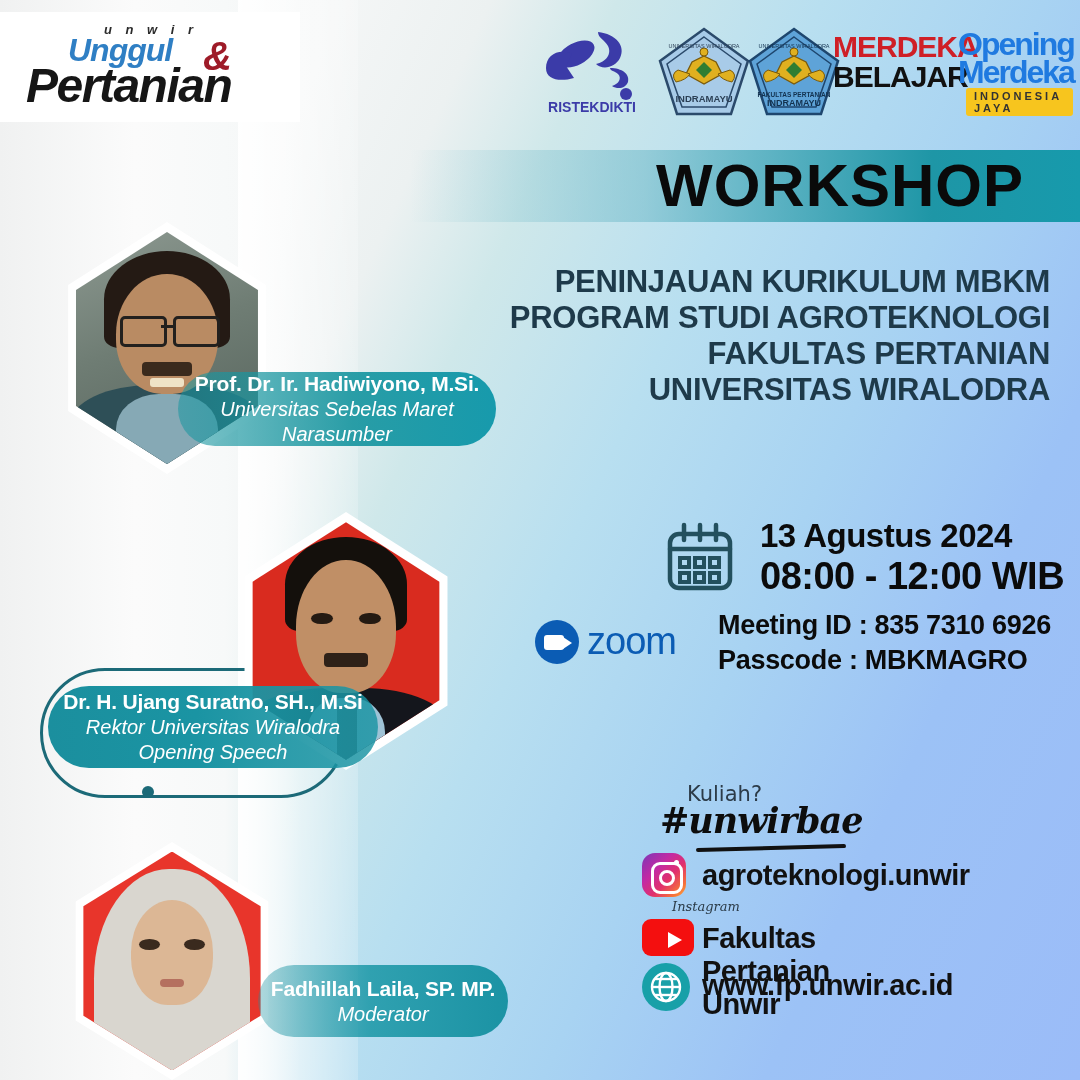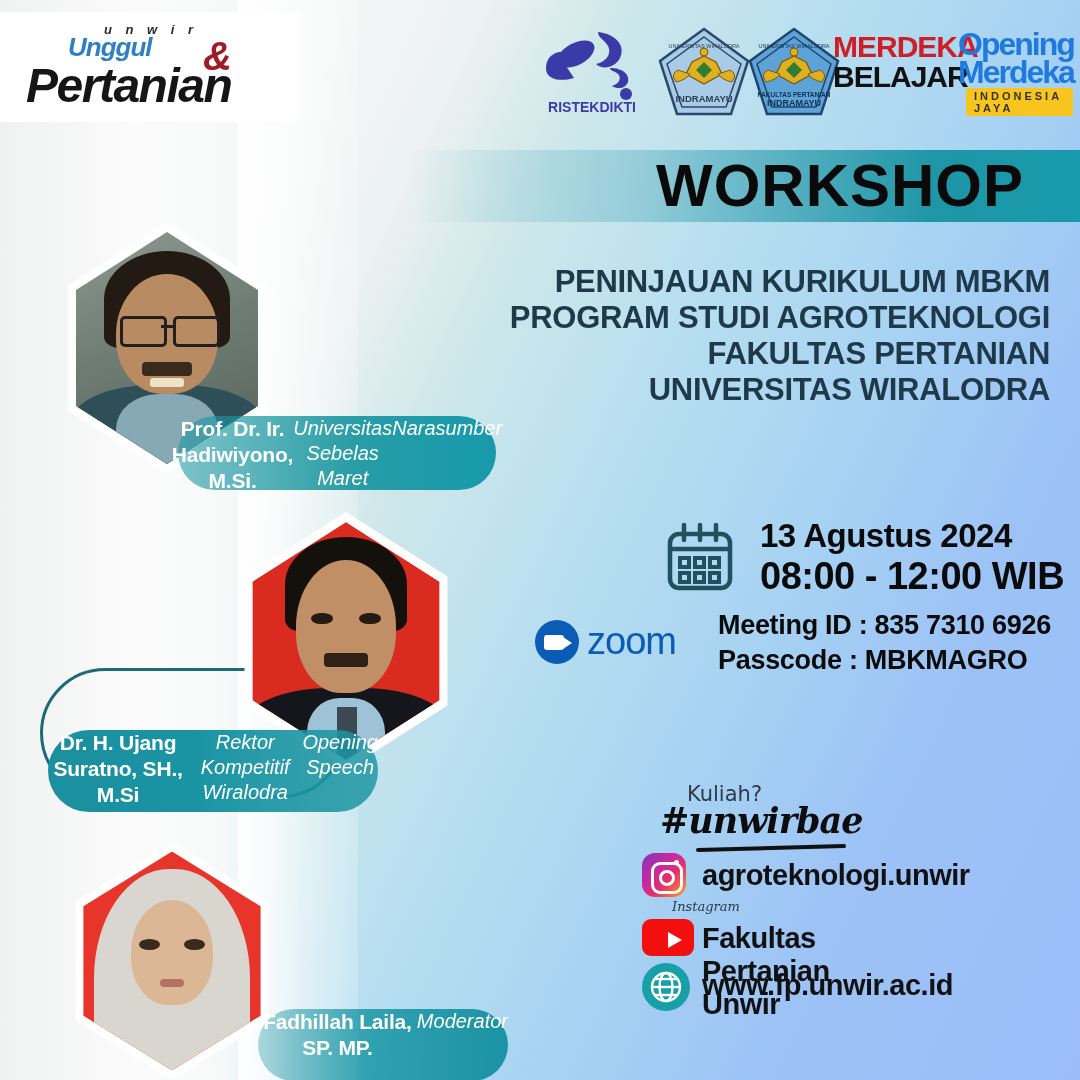--- a/index.html
+++ b/index.html
@@ -17,21 +17,21 @@
     background:linear-gradient(90deg,#f0f1f1 0%,#fbfbfb 45%,#f7f9f9 75%,rgba(247,249,249,0) 100%);}
   .left-wash2{position:absolute;left:238px;top:0;width:120px;height:1080px;
     background:linear-gradient(90deg,rgba(255,255,255,.95) 0%,rgba(255,255,255,.2) 100%);}
 
   
   .hdr{position:absolute;left:0;top:12px;width:1080px;height:110px;}
   .hdr-left{position:absolute;left:0;top:0;width:300px;height:110px;background:#fff;}
   .logo-unwir{position:absolute;left:18px;top:8px;width:268px;height:92px;}
   .lg-unwir-small{position:absolute;left:86px;top:2px;font-size:13px;font-weight:700;
     letter-spacing:5px;color:#2b2b2b;font-style:italic;font-family:"Liberation Sans",sans-serif;}
-  .lg-unggul{position:absolute;left:50px;top:12px;font-size:26px;font-weight:700;font-style:italic;
+  .lg-unggul{position:absolute;left:50px;top:12px;font-size:32px;font-weight:700;font-style:italic;
     color:#2f7fc4;letter-spacing:-1px;}
   .lg-amp{position:absolute;left:185px;top:14px;font-size:40px;font-weight:700;font-style:italic;color:#9e1b28;}
   .lg-komp{position:absolute;left:8px;top:38px;font-size:48px;font-weight:700;font-style:italic;
     color:#161616;letter-spacing:-1.5px;}
 
   
   .hdr-logos{position:absolute;left:528px;top:6px;width:545px;height:100px;}
   .l-ristek{position:absolute;left:12px;top:6px;width:105px;height:92px;}
   .seal{position:absolute;top:8px;width:96px;height:92px;}
   .seal-1{left:128px;}
@@ -102,21 +102,21 @@
 
   
   .hexwrap{position:absolute;}
   .hex{width:100%;height:100%;
     clip-path:polygon(50% 0%,93% 25%,93% 75%,50% 100%,7% 75%,7% 25%);}
   .hex-border{background:#fff;}
   .hex-inner{position:absolute;left:4%;top:4%;width:92%;height:92%;
     clip-path:polygon(50% 0%,93% 25%,93% 75%,50% 100%,7% 75%,7% 25%);overflow:hidden;}
 
   .pill{position:absolute;border-radius:60px;color:#fff;text-align:center;
-    display:flex;flex-direction:row;justify-content:center;margin-top:44px;}
+    display:flex;flex-direction:column;justify-content:center;}
   .pill .nm{font-size:21px;font-weight:700;letter-spacing:-.2px;line-height:26px;}
   .pill .sub{font-size:20px;font-style:italic;line-height:25px;}
 
   .ring{position:absolute;border:3px solid #1c6a78;border-radius:50%;}
   .ring-dot{position:absolute;width:12px;height:12px;border-radius:50%;background:#1c6a78;}
 
   
   .c1-hex{left:52px;top:222px;width:230px;height:252px;}
   .c1-pill{left:178px;top:372px;width:318px;height:74px;
     background:linear-gradient(90deg,rgba(25,150,160,.55) 0%,rgba(25,150,160,.92) 55%,#179aac 100%);}
@@ -291,21 +291,21 @@
         <div class="ph-hair" style="left:22%;top:6%;width:56%;height:40%;background:#14100c;"></div>
         <div class="ph-face" style="left:27%;top:16%;width:46%;height:56%;background:#c08f66;"></div>
         <div style="position:absolute;left:34%;top:38%;width:10%;height:5%;background:#241a12;border-radius:50%;"></div>
         <div style="position:absolute;left:56%;top:38%;width:10%;height:5%;background:#241a12;border-radius:50%;"></div>
         <div style="position:absolute;left:40%;top:55%;width:20%;height:6%;background:#2e2118;border-radius:4px;"></div>
       </div>
     </div>
   </div>
   <div class="pill c2-pill">
     <div class="nm">Dr. H. Ujang Suratno, SH., M.Si</div>
-    <div class="sub">Rektor Kompetitif Wiralodra</div>
+    <div class="sub">Rektor Universitas Wiralodra</div>
     <div class="sub">Opening Speech</div>
   </div>
 
   <div class="hexwrap c3-hex">
     <div class="hex hex-border"></div>
     <div class="hex-inner">
       <div class="ph" style="background:#e8352b;">
         <div style="position:absolute;left:12%;top:8%;width:76%;height:104%;background:#d9d6cf;
                     border-radius:48% 48% 22% 22%;"></div>
         <div class="ph-face" style="left:30%;top:22%;width:40%;height:48%;background:#dcb795;"></div>

